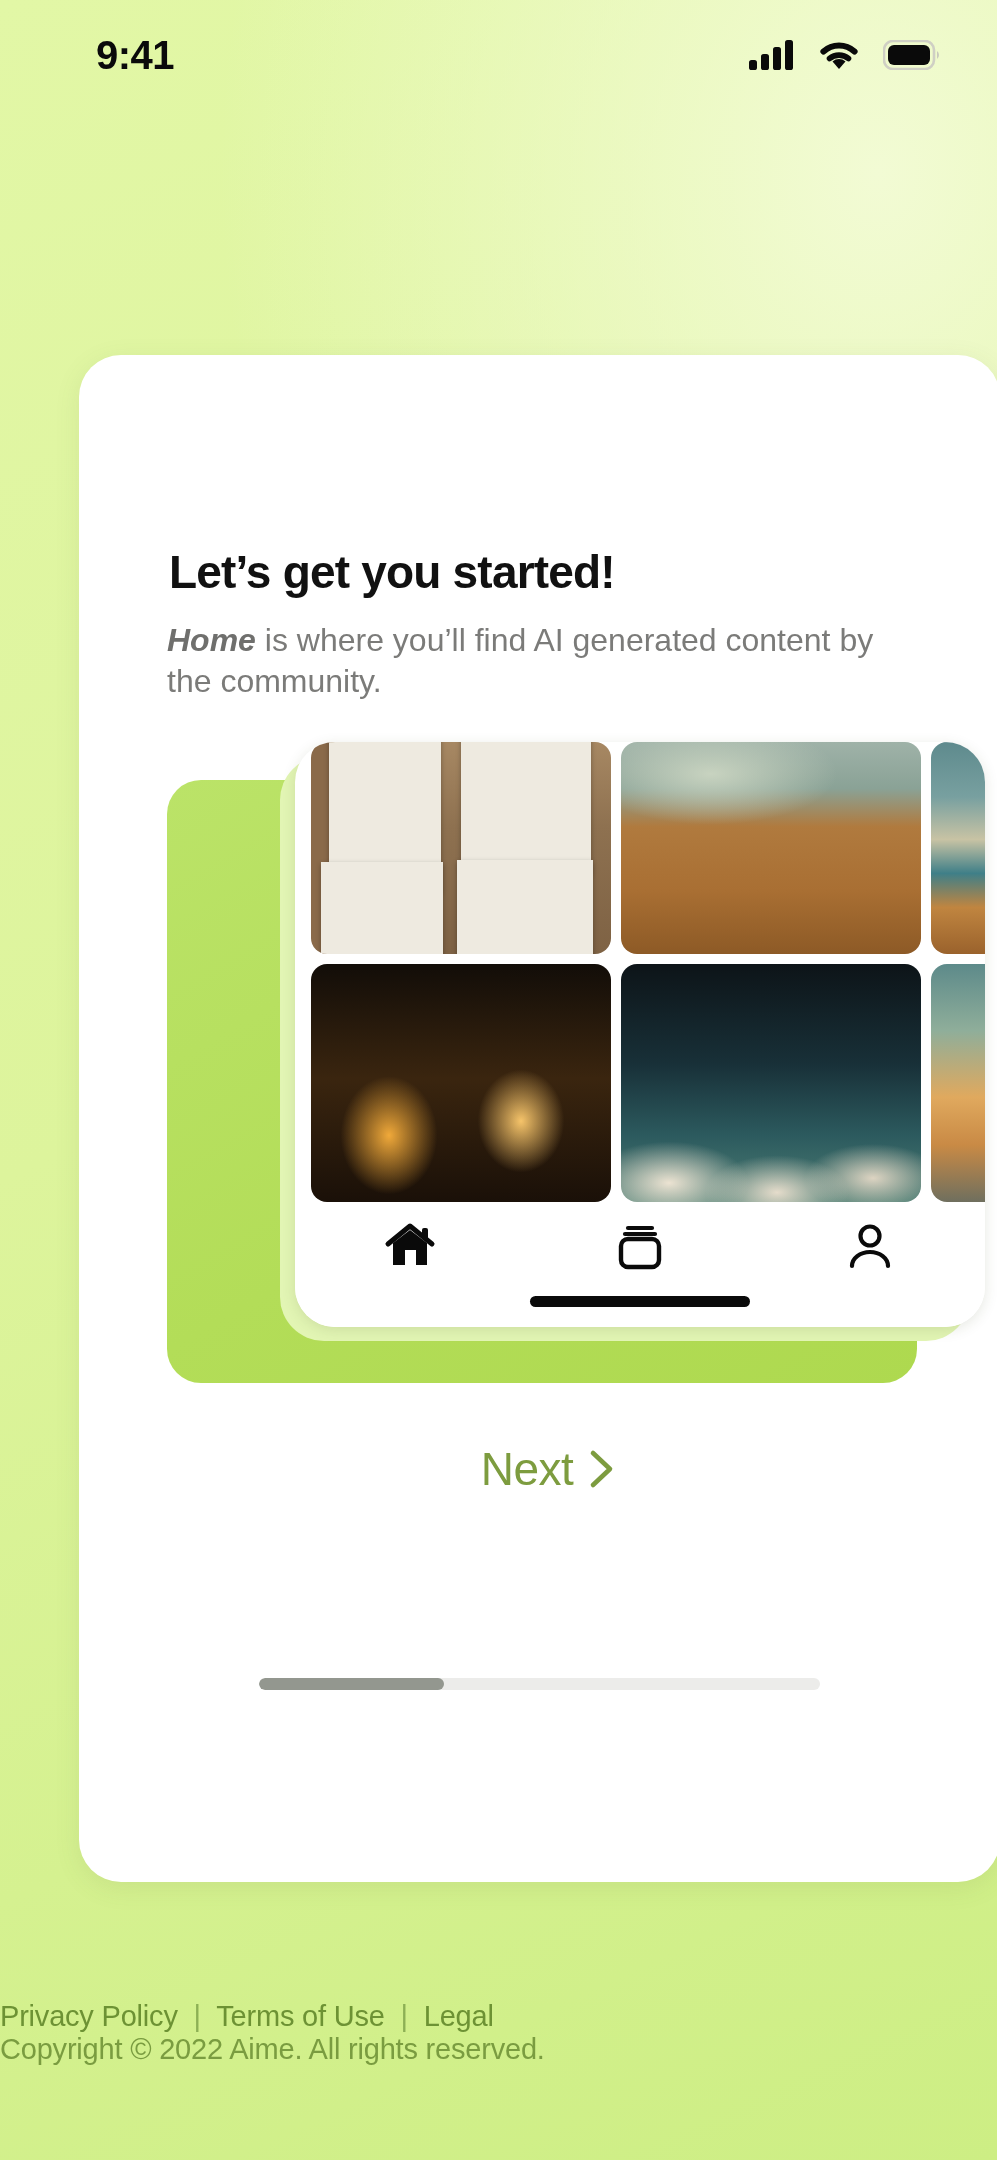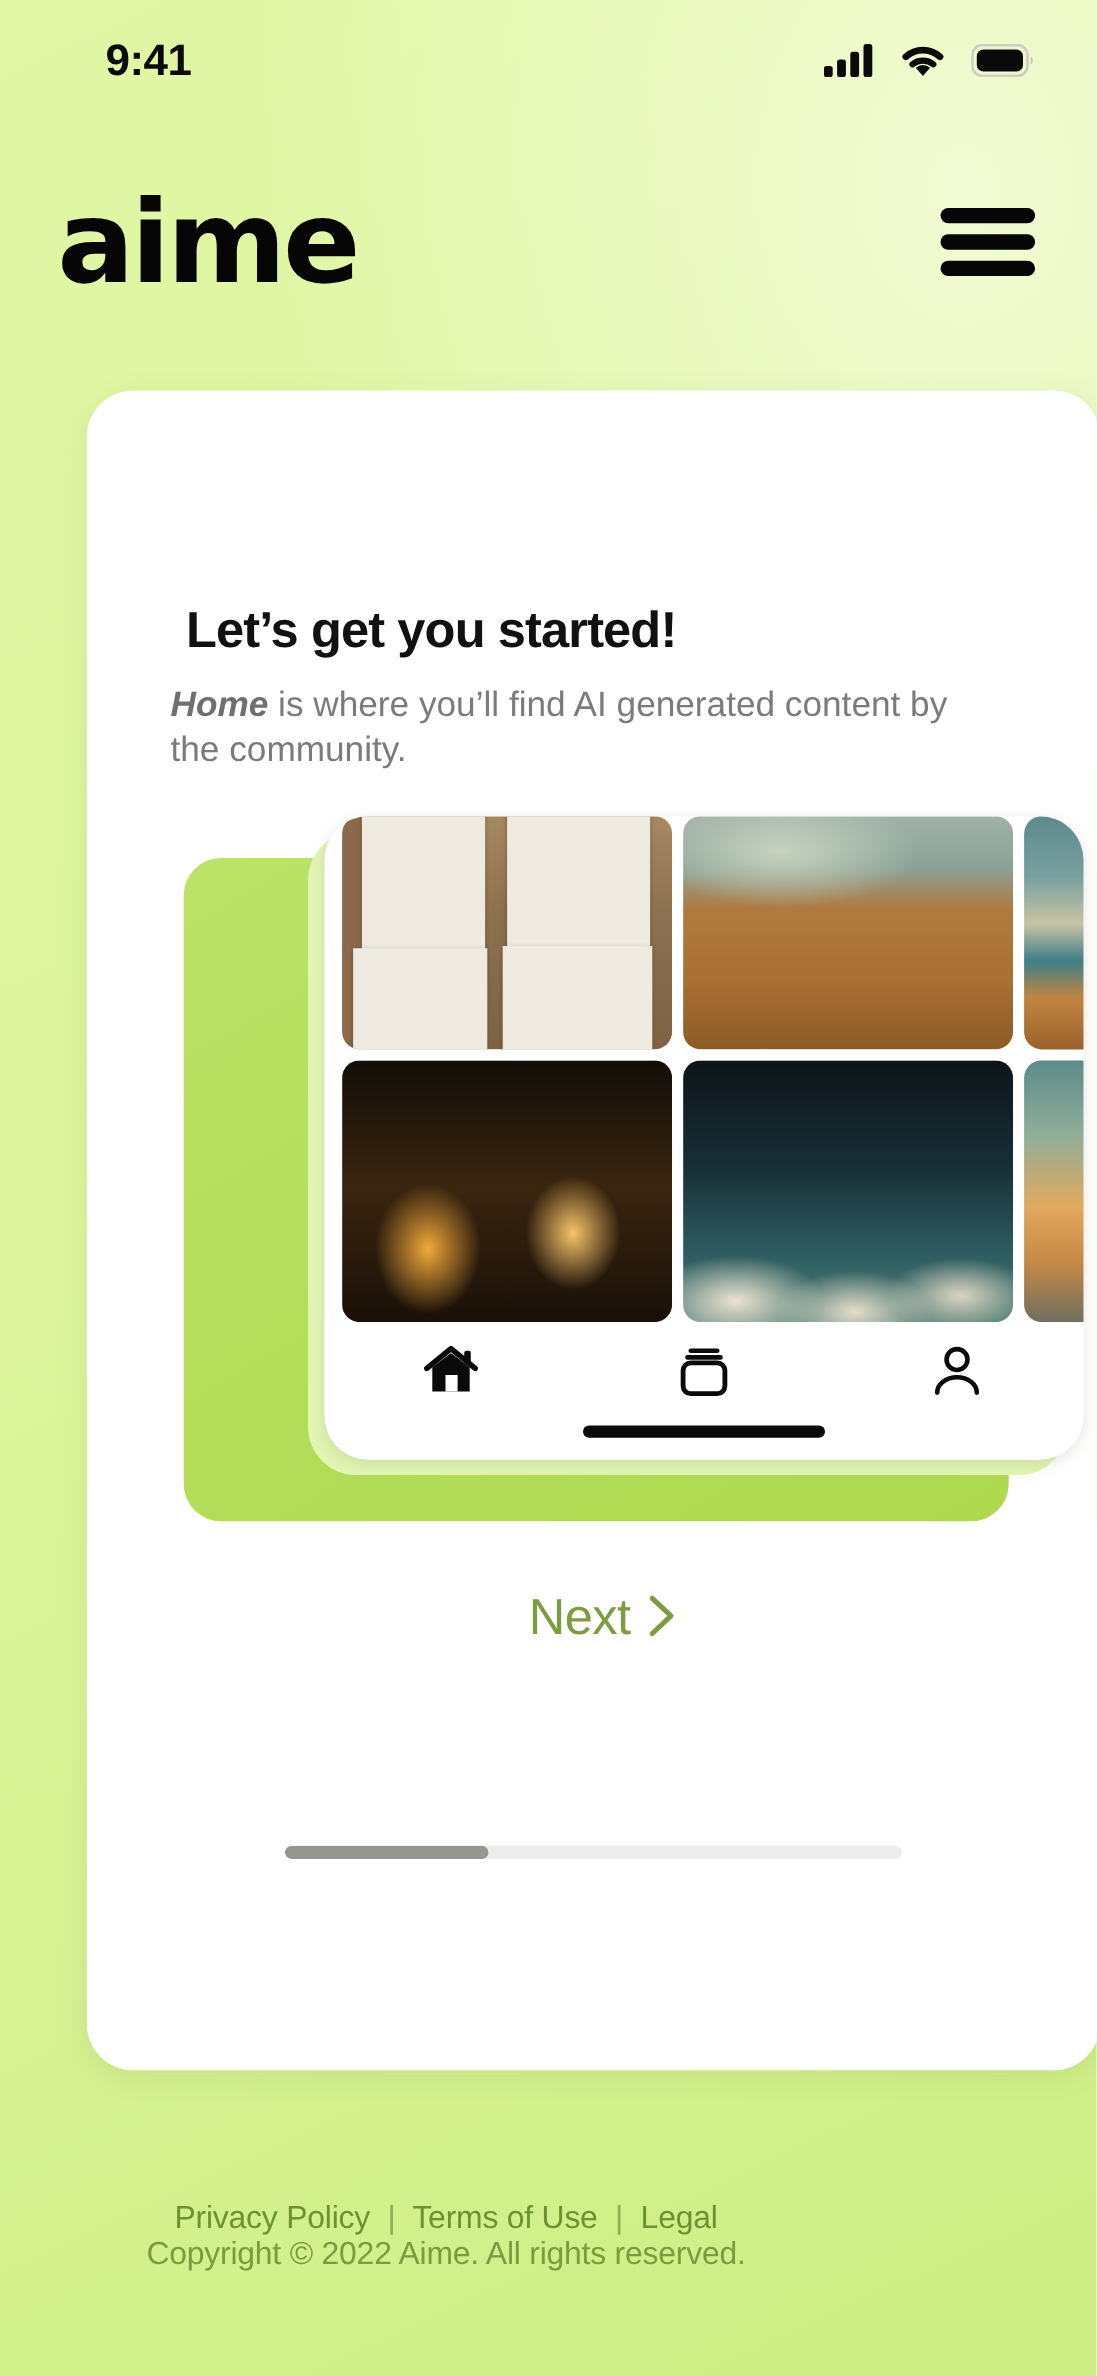--- a/index.html
+++ b/index.html
@@ -57,21 +57,21 @@
     overflow:hidden;
     margin-left:41px;
   }
 
   #headline {
     position:absolute; left:90px; top:190px;
     font-size:46px; font-weight:bold; color:#111111;
     letter-spacing:-0.8px;
   }
   #subline {
-    position:absolute; left:76px; top:265px; width:740px;
+    position:absolute; left:88px; top:265px; width:740px;
     font-size:32px; line-height:1.28; color:#7b7b79;
   }
   #subline b { color:#6f6f6d; font-style:italic; font-weight:bold; }
 
   
   #illus {
     position:absolute; left:88px; top:425px;
     width:750px; height:603px;
   }
   
@@ -171,21 +171,21 @@
   #progress-track {
     position:absolute; left:180px; top:1323px;
     width:561px; height:12px;
     background:#ececea; border-radius:6px; overflow:hidden;
   }
   #progress-fill { height:12px; background:#93978f; border-radius:6px; }
 
   
   #footer {
     position:absolute; left:0; top:2000px; width:811px;
-    text-align:center; color:#6d9234;
+    color:#6d9234;
   }
   #footer-links { font-size:29px; letter-spacing:-0.2px; }
   #footer-links a { color:#6d9234; text-decoration:none; cursor:pointer; }
   .sep { color:#8db055; margin:0 8px; }
   #footer-copy { font-size:29px; color:#7a9c40; letter-spacing:-0.2px; }
 </style>
 </head>
 <body>
 
 <div id="screen">
@@ -209,28 +209,20 @@
 
       <svg width="58" height="30" viewBox="0 0 58 30">
         <rect x="1" y="1" width="50" height="28" rx="9" fill="none" stroke="#cfcfc4" stroke-width="2.6"></rect>
         <rect x="5" y="5" width="42" height="20" rx="6" fill="#0a0a0a"></rect>
         <path d="M54 11 a5 5 0 0 1 0 8 Z" fill="#c9c9bd"></path>
       </svg>
 
     </div>
   </div>
 
-  <div id="header">
-    <div id="logo">aime</div>
-    <div id="menu-btn">
-      <span></span>
-      <span></span>
-      <span></span>
-    </div>
-  </div>
 
   <div id="card">
 
     <div id="headline">Let’s get you started!</div>
 
     <div id="subline"><b>Home</b><span> is where you’ll find AI generated content by the community.</span></div>
 
     <div id="illus">
       <div id="green-card"></div>
       <div id="phone-rim"></div>

